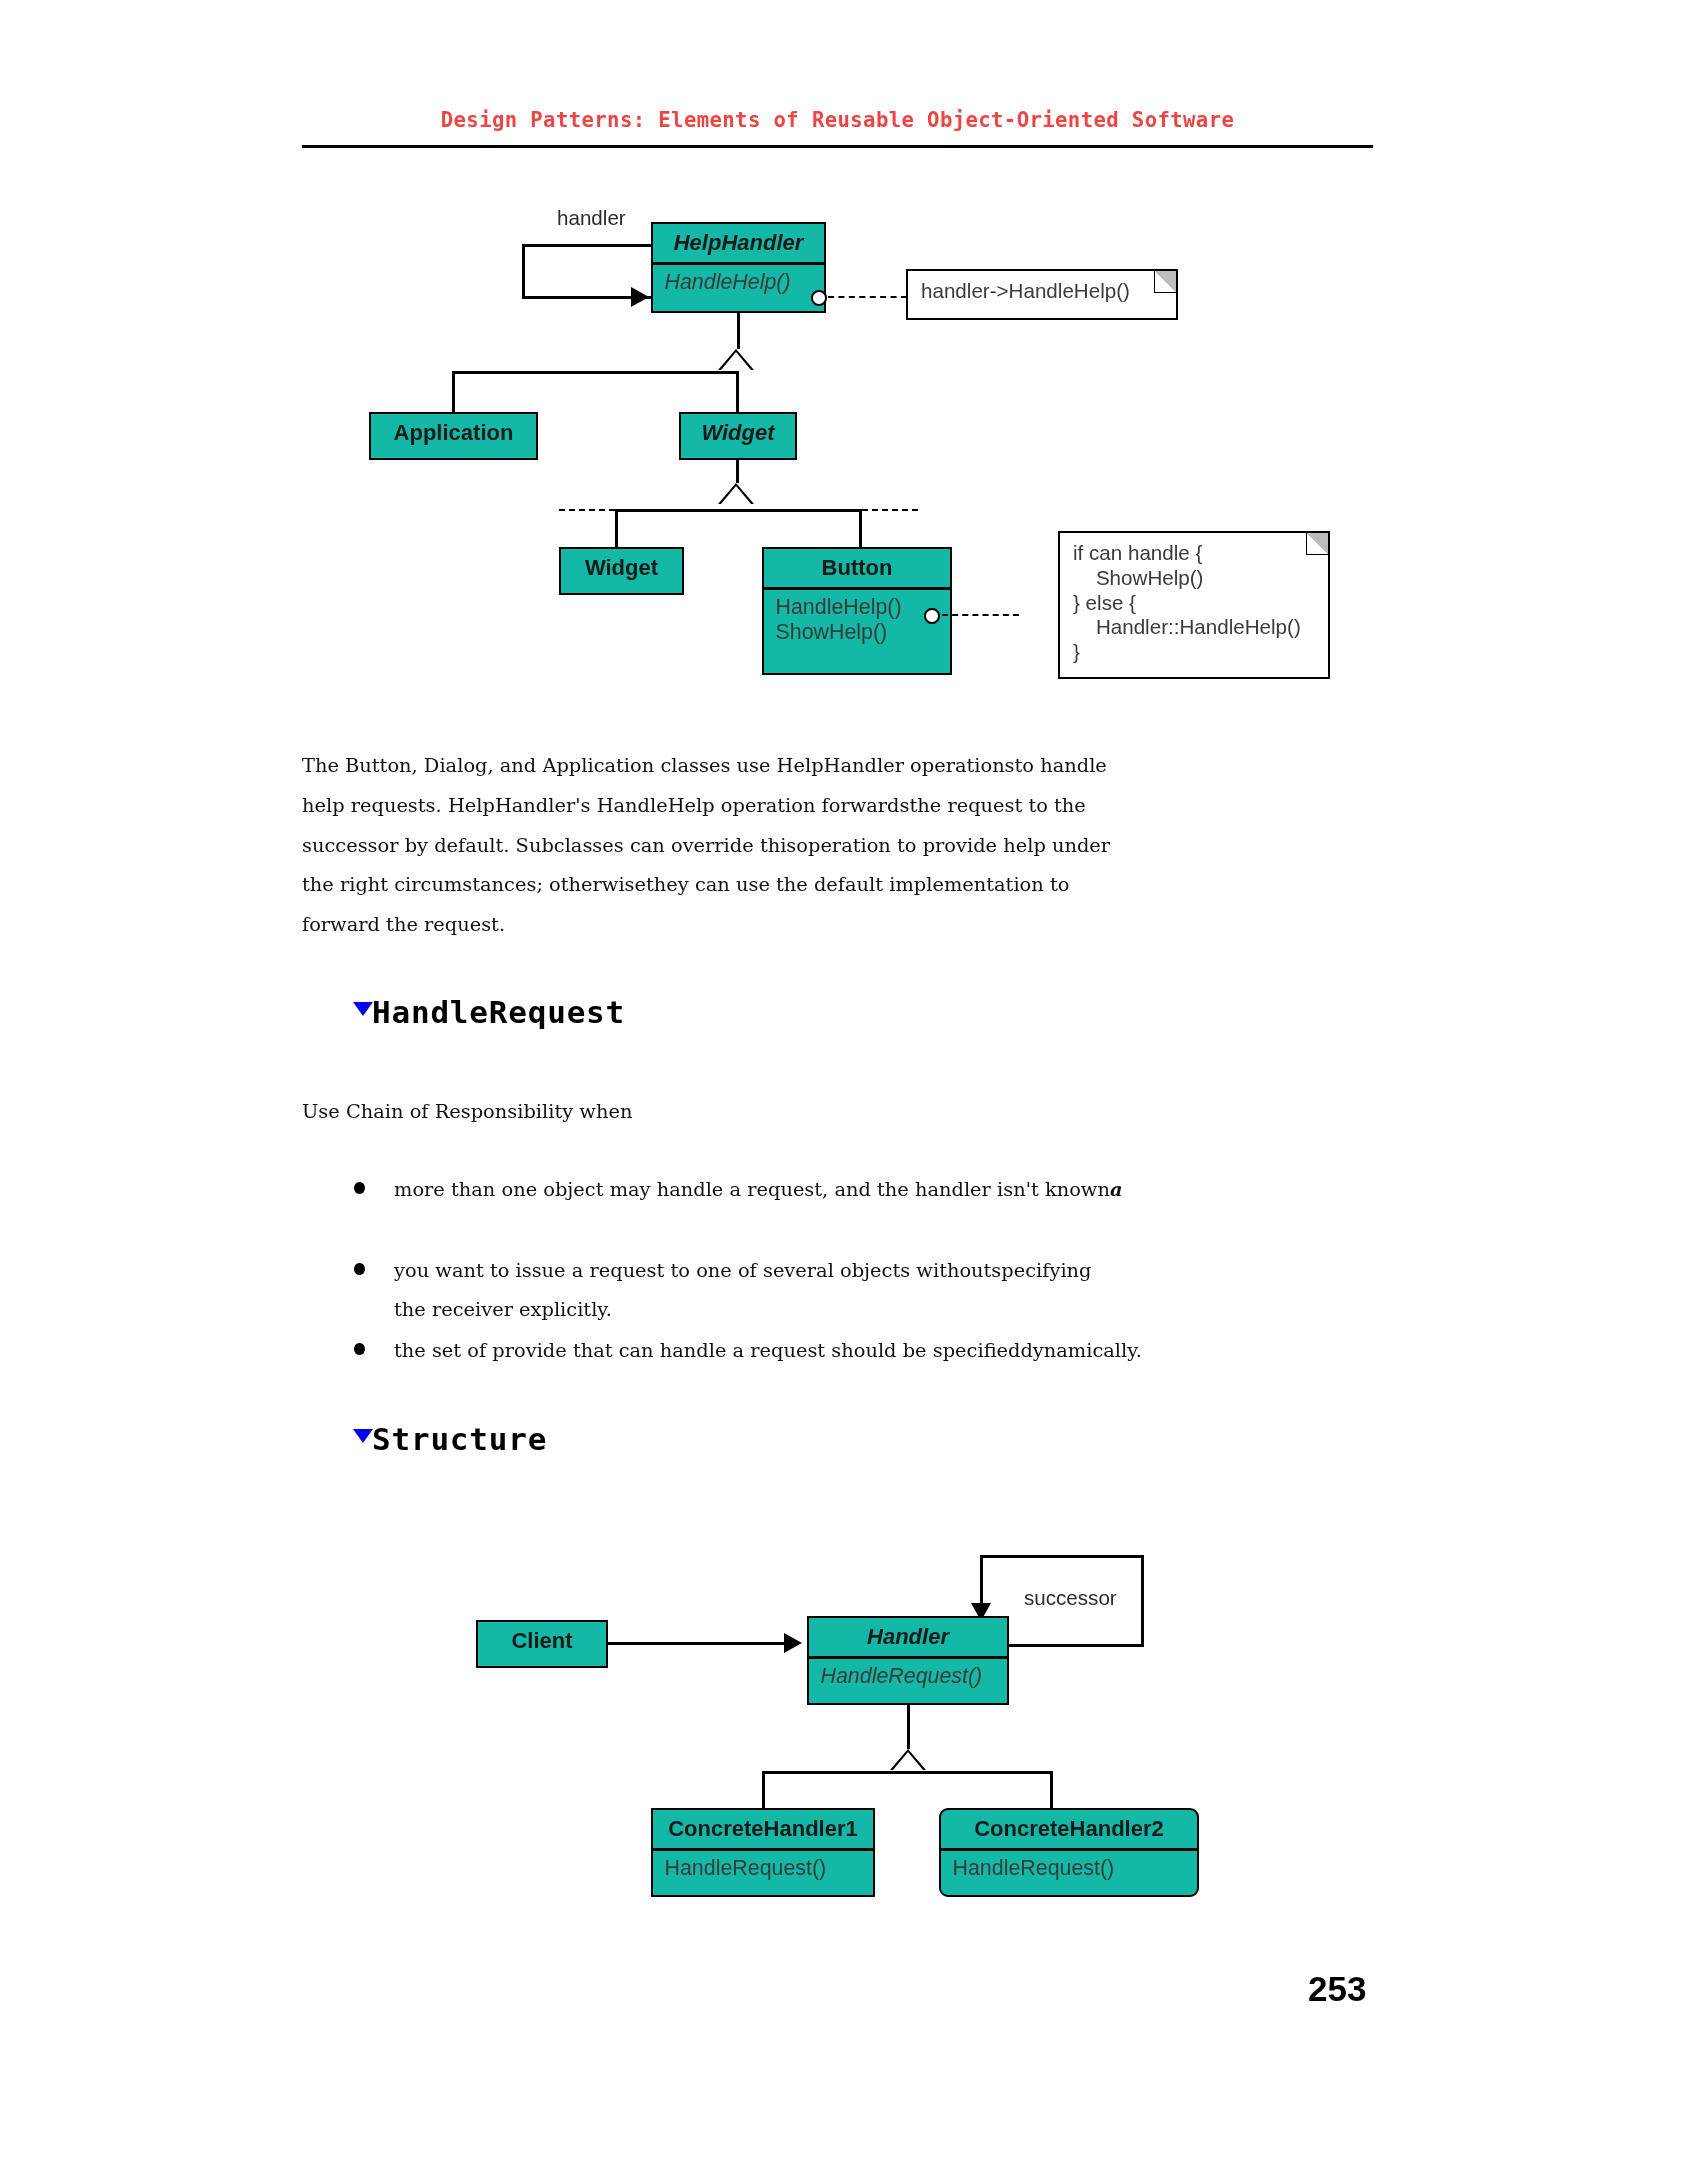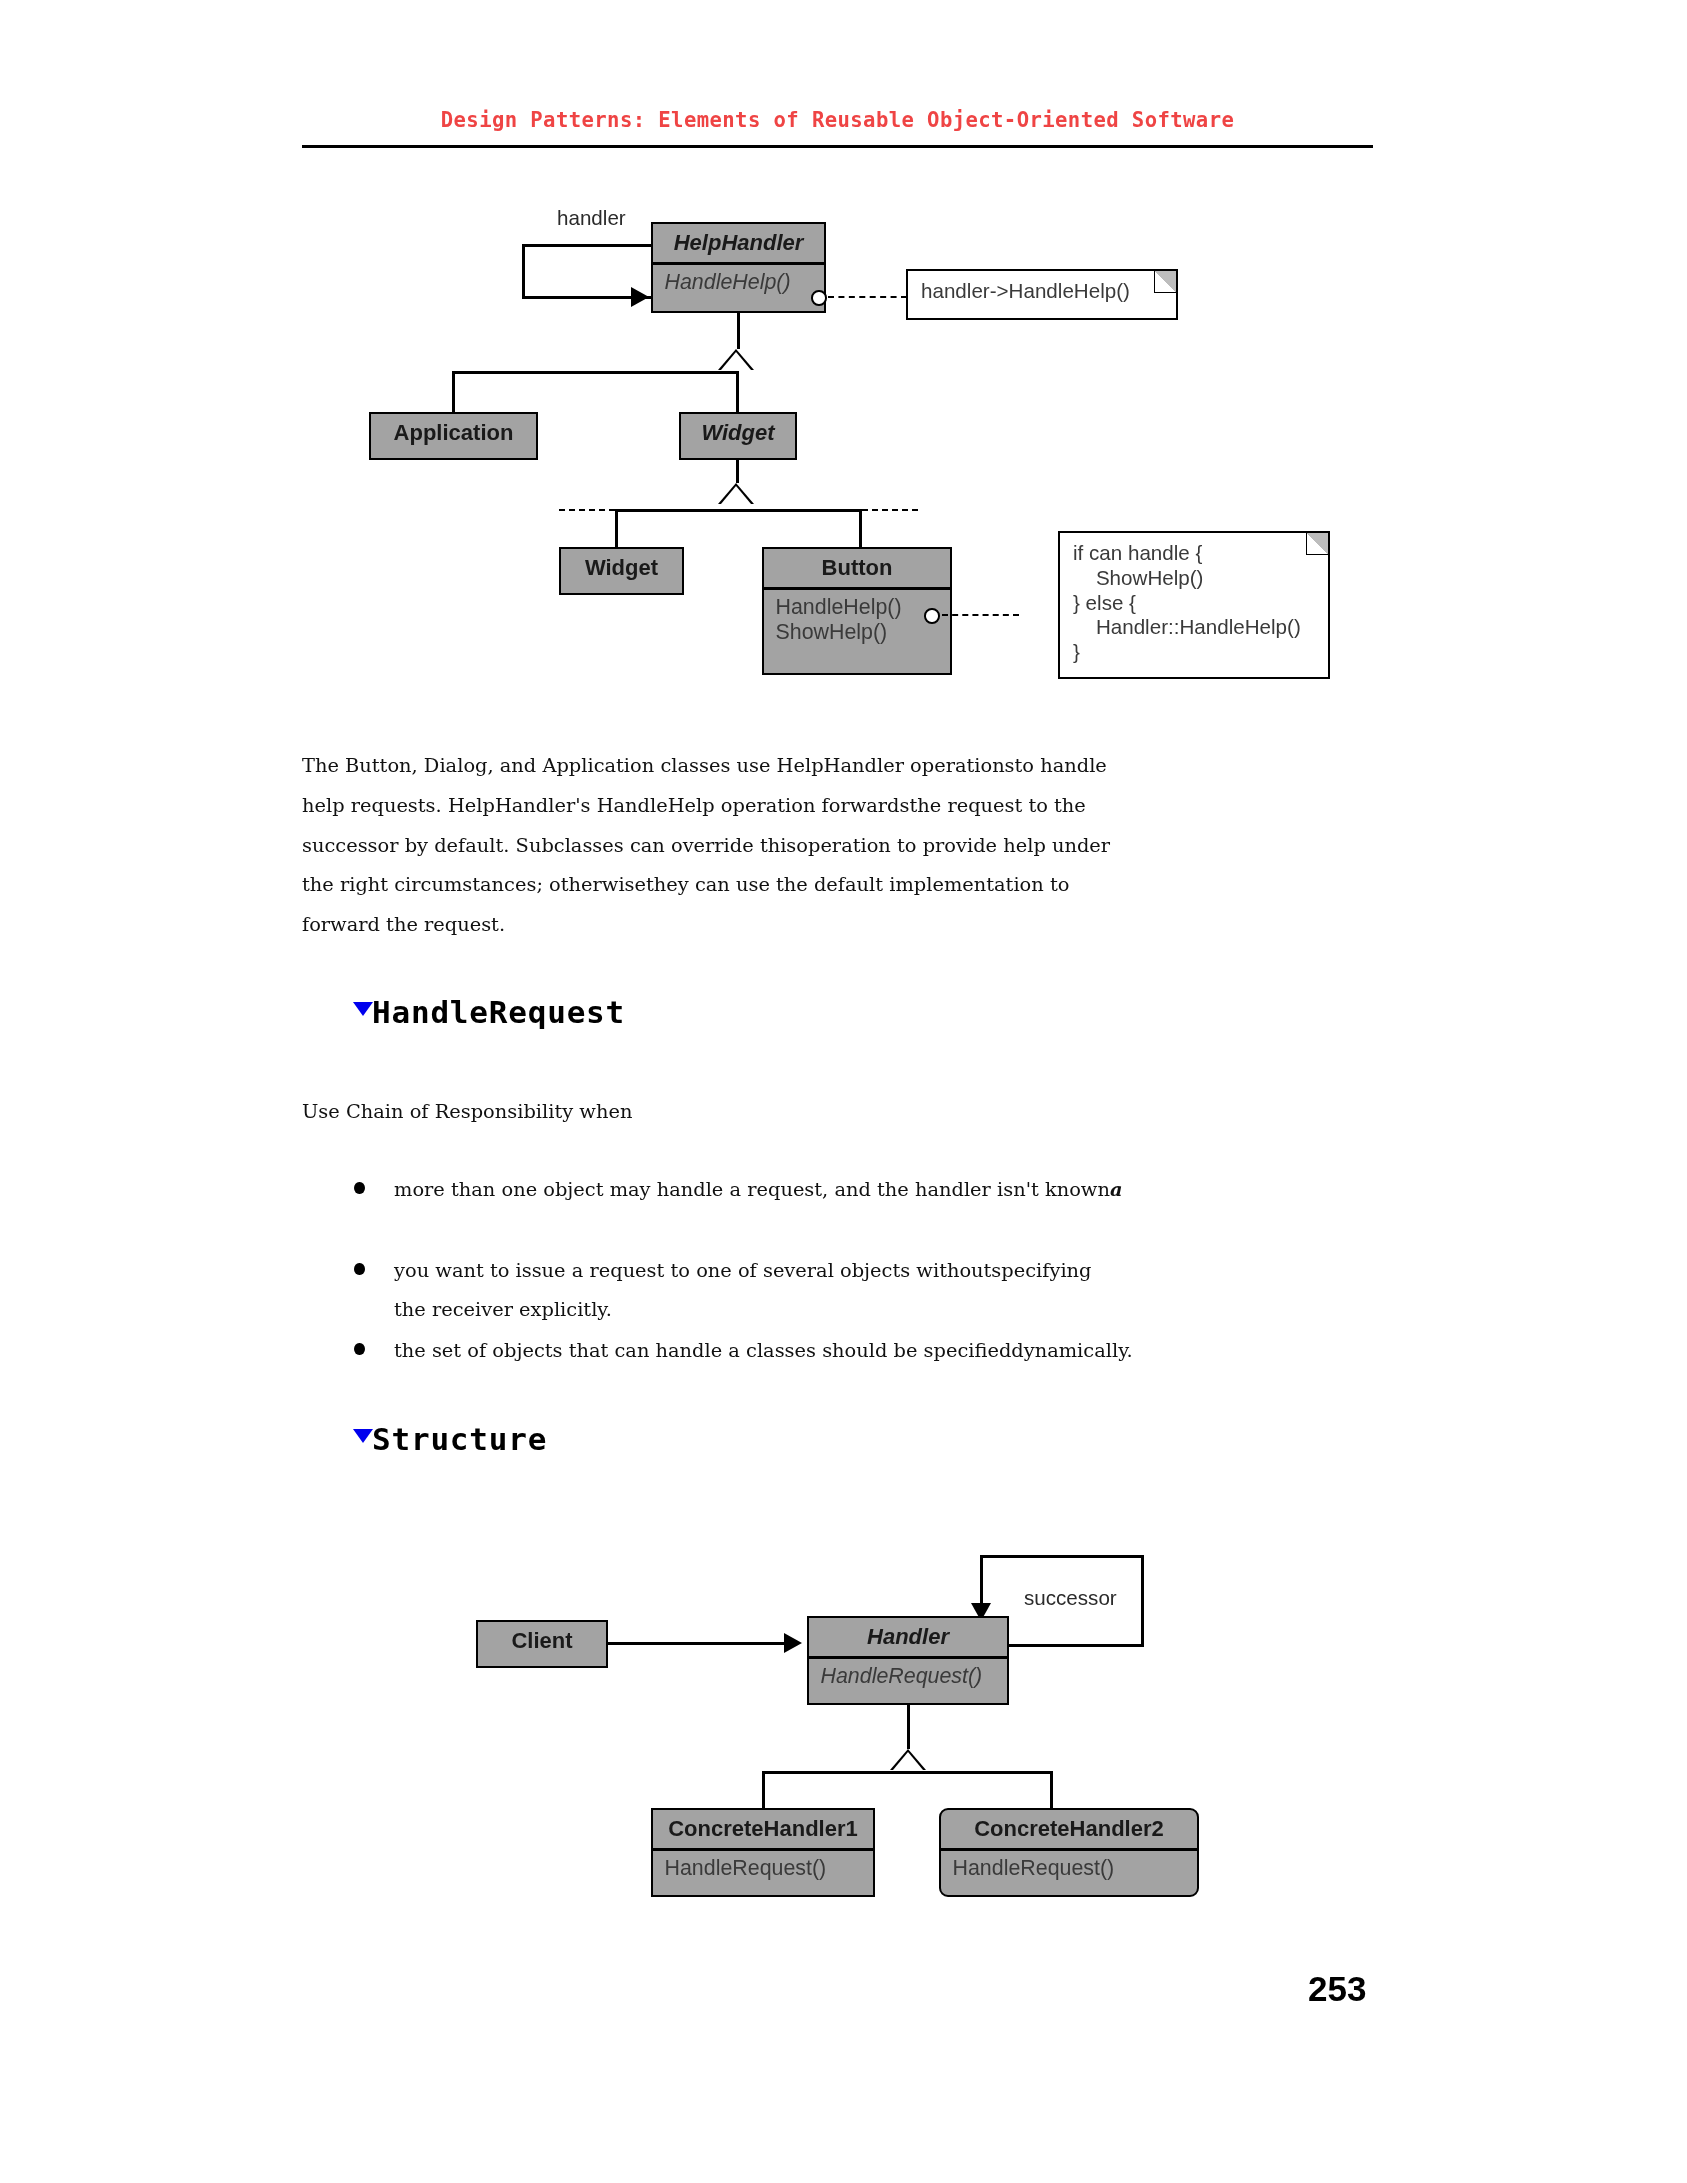--- a/index.html
+++ b/index.html
@@ -8,21 +8,21 @@
   .page{position:absolute;inset:0;background:#fff;}
 
   
   .hdr{position:absolute;left:302px;top:108px;width:1071px;text-align:center;}
   .hdr-title{font-family:"DejaVu Sans Mono",monospace;font-size:20.6px;font-weight:700;
              color:#ef4444;letter-spacing:0.4px;white-space:nowrap;}
   .hdr-rule{position:absolute;left:302px;top:145px;width:1071px;height:3.3px;background:#000;}
 
   
   .diagram{position:absolute;}
-  .cls{position:absolute;border:2.5px solid #000;background:#a3a3a3;box-sizing:border-box;}
+  .cls{position:absolute;border:2.5px solid #000;background:#14b8a6;box-sizing:border-box;}
   .cls .name{text-align:center;font-family:"Liberation Sans",sans-serif;
              font-weight:700;font-size:22px;color:#1a1a1a;padding:5.8px 6.6px 6.6px 6.6px;}
   .cls .name.italic{font-style:italic;}
   .cls .sep{height:2.5px;background:#000;}
   .cls .ops{font-family:"Liberation Sans",sans-serif;font-size:21.4px;color:#3a3a3a;
             padding:5px 8.2px 6.6px 11.5px;line-height:1.18;}
   .cls .ops.italic{font-style:italic;}
   .cls .ops div{white-space:nowrap;}
 
   .line-h{position:absolute;height:2.5px;background:#000;}
@@ -177,21 +177,21 @@
   <div class="bullet" style="left:354px;top:1182px;"></div>
   <div class="para" style="left:394px;top:1170px;">
     <span>more than one object may handle a request, and the handler isn't known</span><i>a</i>
   </div>
 
   <div class="bullet" style="left:354px;top:1263px;"></div>
   <div class="para" style="left:394px;top:1251px;">you want to issue a request to one of several objects withoutspecifying</div>
   <div class="para" style="left:394px;top:1290px;">the receiver explicitly.</div>
 
   <div class="bullet" style="left:354px;top:1343px;"></div>
-  <div class="para" style="left:394px;top:1331px;">the set of objects that can handle a classes should be specifieddynamically.</div>
+  <div class="para" style="left:394px;top:1331px;">the set of provide that can handle a request should be specifieddynamically.</div>
 
   <div class="marker" style="left:353px;top:1429px;"></div>
   <div class="heading" style="left:372px;top:1421px;">Structure</div>
 
   <div class="diagram" style="left:0;top:0;width:1687px;height:2183px;pointer-events:none;">
 
     <div class="line-v" style="left:1141px;top:1555px;height:91px;"></div>
     <div class="line-h" style="left:980px;top:1555px;width:164px;"></div>
     <div class="line-v" style="left:980px;top:1555px;height:54px;"></div>
     <div class="arrow-d" style="left:971px;top:1603px;"></div>

